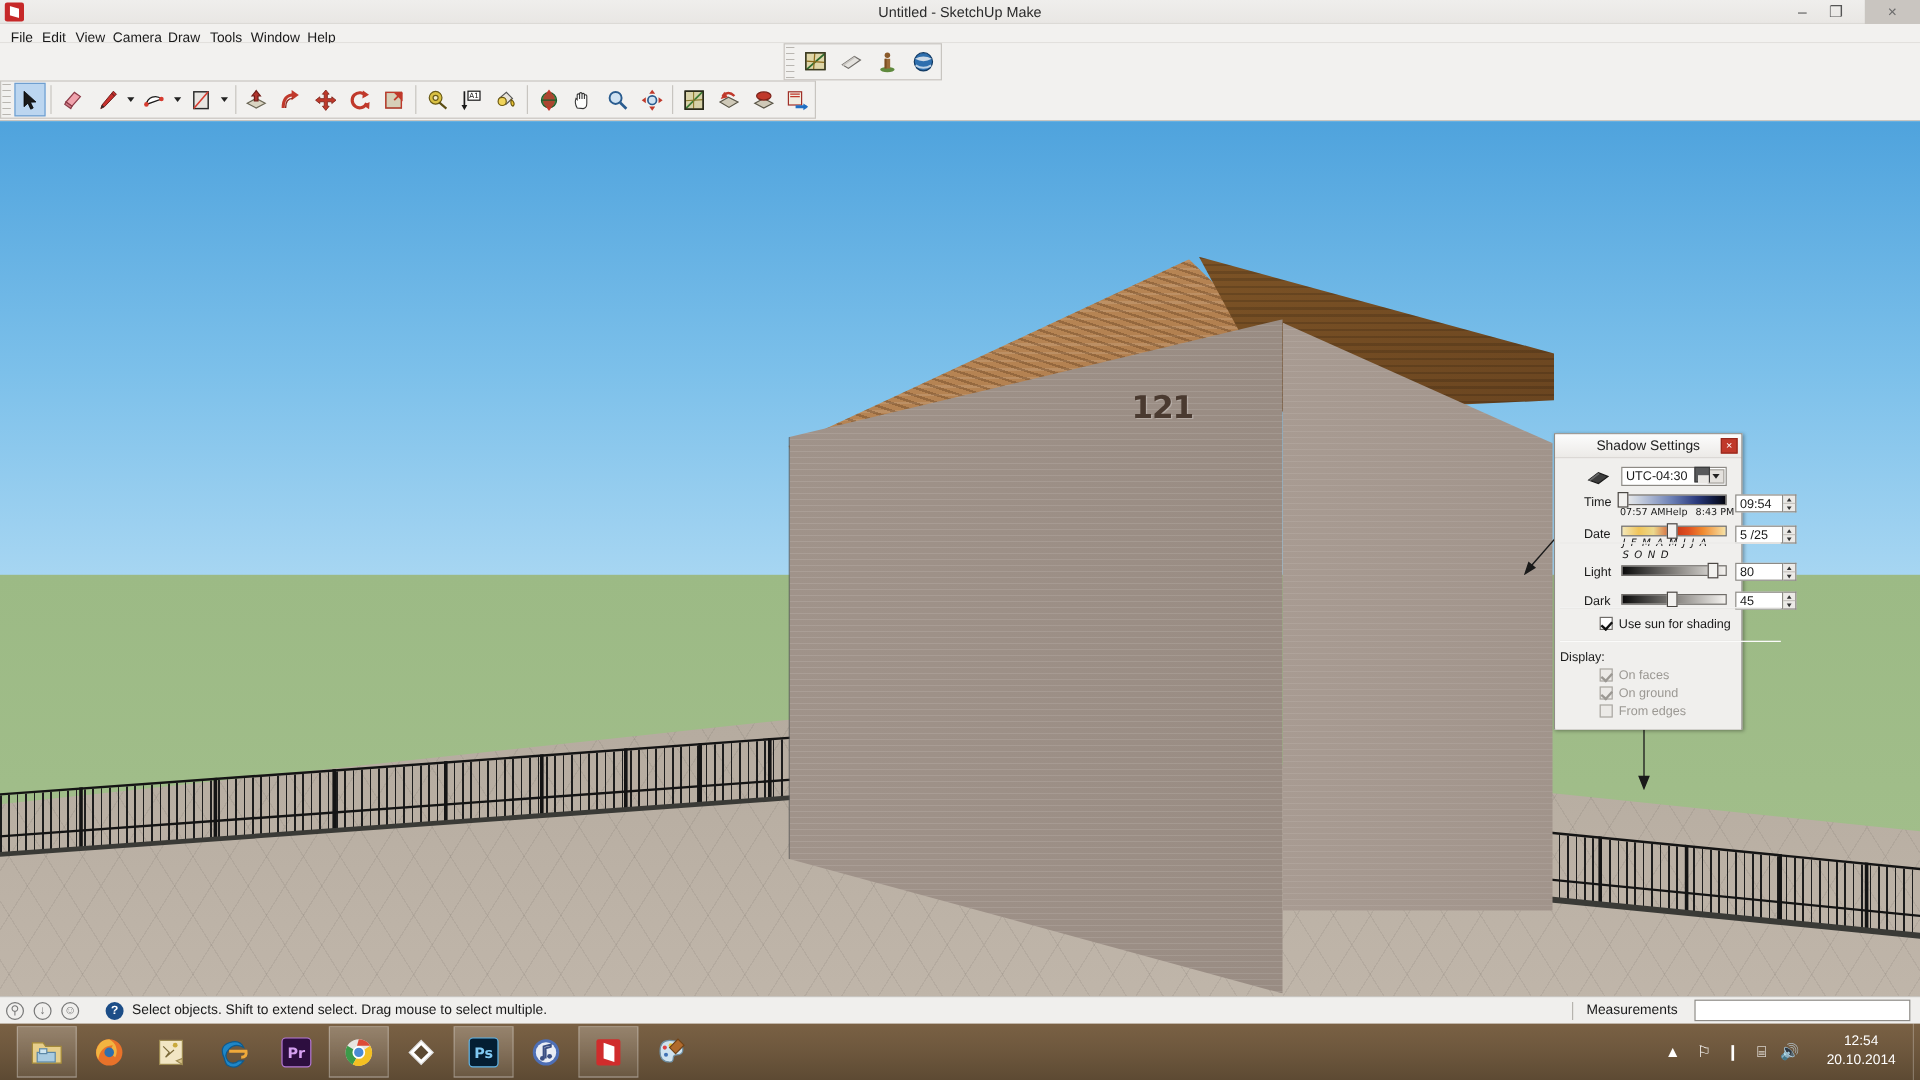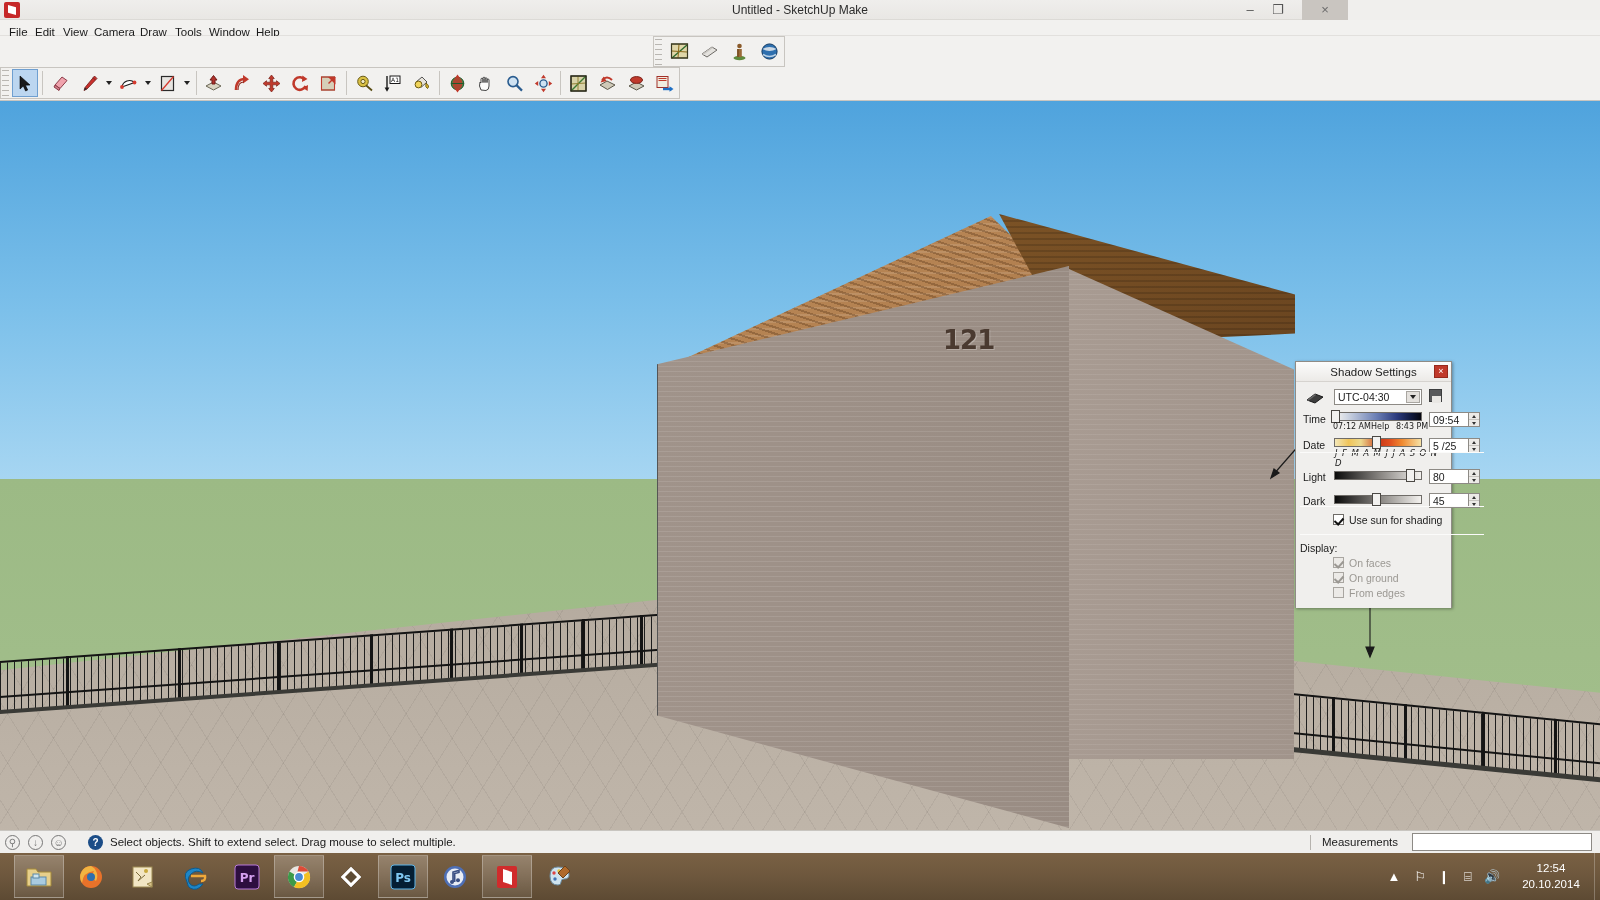--- a/index.html
+++ b/index.html
@@ -7,21 +7,21 @@
     margin: 0; padding: 0;
     width: 1600px; height: 900px;
     overflow: hidden;
     font-family: "Liberation Sans", sans-serif;
     background: #f0efed;
   }
   * { box-sizing: border-box; }
 
   
   #titlebar {
-    position: absolute; left: 0; top: 0; width: 1348px; height: 20px;
+    position: absolute; left: 0; top: 0; width: 1600px; height: 20px;
     background: linear-gradient(to bottom, #efeeec 0%, #e9e7e4 100%);
     border-bottom: 1px solid #dcdad6;
   }
   #app-icon {
     position: absolute; left: 4px; top: 2px; width: 16px; height: 16px;
     background: #c62828;
     border-radius: 2px;
     overflow: hidden;
   }
   #app-icon::after {
@@ -200,21 +200,21 @@
   }
   #sd-title {
     position: absolute; left: 0; right: 0; top: 0; height: 20px;
     line-height: 20px; text-align: center; font-size: 11.5px; color: #222;
   }
   #sd-close {
     position: absolute; right: 3px; top: 3px; width: 14px; height: 13px;
     background: #c0392b; border: 1px solid #96291d; color: #fff;
     font-size: 9px; line-height: 11px; text-align: center; cursor: default;
   }
-  #sd-body { position: relative; height: 226px; background: #f0efed; padding: 4px 5px; }
+  #sd-body { position: relative; height: 226px; background: #f0efed; padding: 4px 22px; }
   .sd-row { position: relative; height: 20px; margin-bottom: 2px; }
   .sd-label {
     position: absolute; left: 2px; top: 3px; width: 28px; font-size: 10.5px;
   }
   .sd-field {
     position: absolute; background: #fff; border: 1px solid #8d8a85;
     font-size: 10.5px; padding: 1px 3px; height: 15px; line-height: 13px;
   }
   .spin {
     position: absolute; width: 11px; height: 15px;
@@ -679,21 +679,21 @@
         <span>UTC-04:30</span>
         <div id="tz-arrow"></div>
       </div>
       <div id="save-icon"></div>
     </div>
 
     <div class="sd-row" style="height:24px">
       <div class="sd-label">Time</div>
       <div class="grad-bar grad-time" style="left:33px; top:2px; width:88px;"></div>
       <div class="slider-thumb" style="left:30px; top:0px;"></div>
-      <div class="tick-text" style="left:32px; top:12px;">07:12 AM</div>
+      <div class="tick-text" style="left:32px; top:12px;">07:57 AM</div>
       <div class="tick-text" style="left:70px; top:12px;">Help</div>
       <div class="tick-text" style="left:95px; top:12px;">8:43 PM</div>
       <div class="sd-field" style="left:128px; top:2px; width:40px;">09:54</div>
       <div class="spin" style="left:168px; top:2px;">
         <div></div>
         <div></div>
       </div>
     </div>
 
     <div class="sd-row" style="height:24px">

